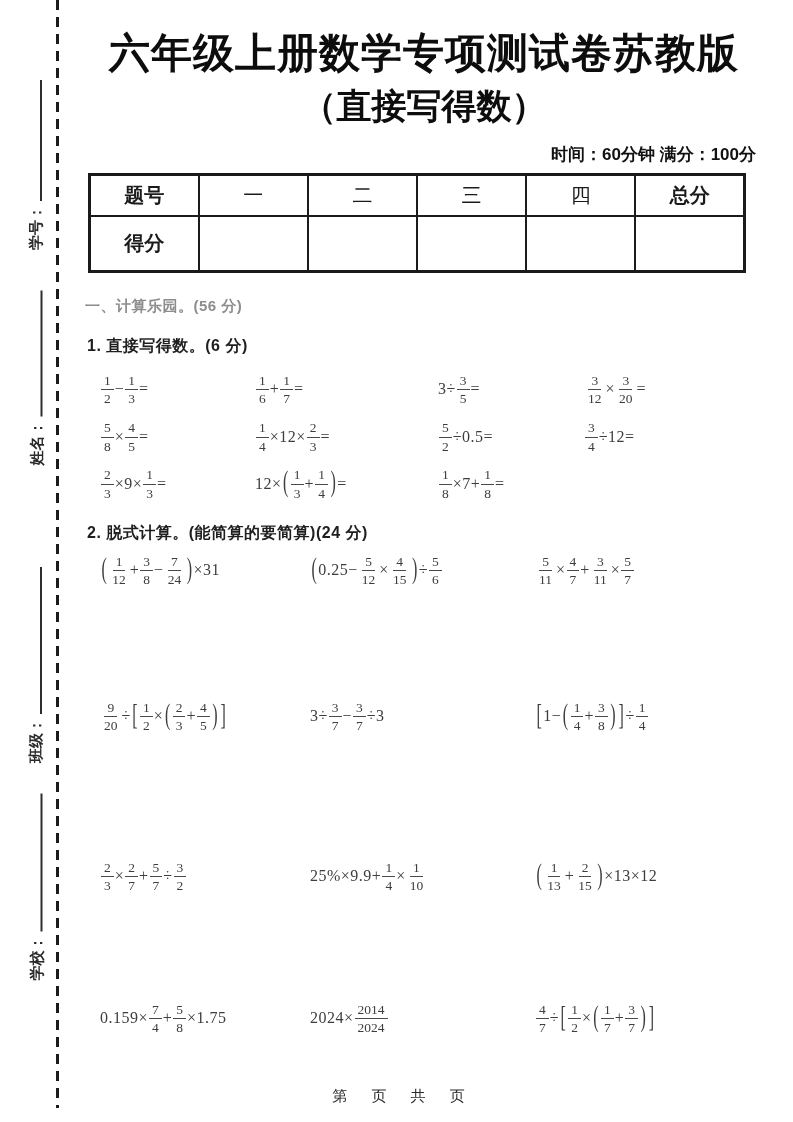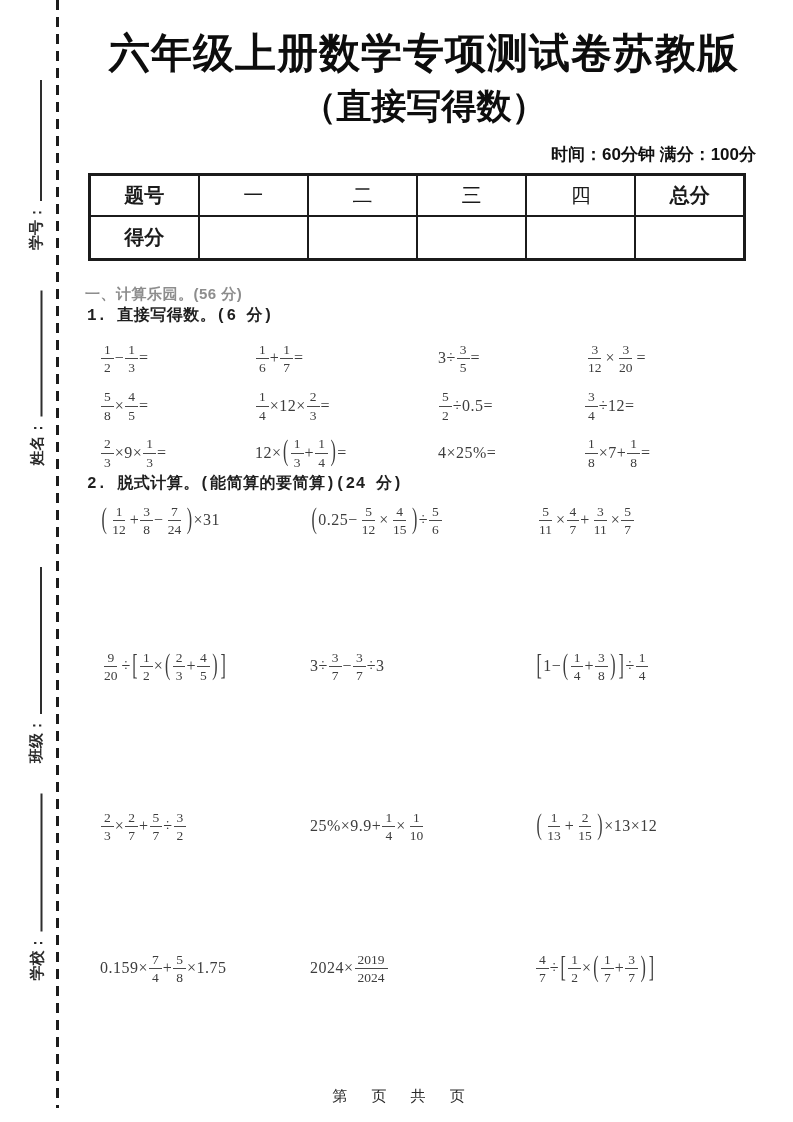--- a/index.html
+++ b/index.html
@@ -45,30 +45,30 @@
 
   table.score {
     margin-top:7px; width:658px; border-collapse:collapse;
     border:3px solid #1b1b1b; table-layout:fixed;
   }
   table.score td {
     border:2px solid #1b1b1b; text-align:center; vertical-align:middle;
     font-size:20px; color:#1b1b1b;
   }
   table.score tr:nth-child(1) td { height:41px; }
-  table.score tr:nth-child(2) td { height:44px; }
+  table.score tr:nth-child(2) td { height:56px; }
   td.hb { font-weight:700; font-size:19px; }
 
   .sec-head {
     margin-top:24px; font-size:15px; font-weight:700; color:#8d8d8d;
     margin-left:-3px; letter-spacing:0.5px;
   }
   .q-head {
-    margin-top:1px; font-size:16px; font-weight:700; color:#1f1f1f;
-    margin-left:-1px; letter-spacing:0.5px;font-family:Liberation Mono, monospace;
+    margin-top:20px; font-size:16px; font-weight:700; color:#1f1f1f;
+    margin-left:-1px; letter-spacing:0.5px;
   }
 
   
   .mexp {
     font-family:"Liberation Serif","DejaVu Serif",serif;
     font-size:16px; color:#3d3d3d; white-space:nowrap; line-height:38px;
   }
   .fr {
     display:inline-flex; flex-direction:column; align-items:center;
     vertical-align:middle; margin:0 1px; line-height:1;
@@ -208,21 +208,20 @@
             <span class="fn">1</span>
             <span class="fd">3</span>
           </span><span class="tx">=</span></span>
       <span class="mexp"><span class="tx">12×</span><span class="par">(</span><span class="fr">
             <span class="fn">1</span>
             <span class="fd">3</span>
           </span><span class="tx">+</span><span class="fr">
             <span class="fn">1</span>
             <span class="fd">4</span>
           </span><span class="par">)</span><span class="tx">=</span></span>
-      <span class="mexp"><span class="tx">4×25%=</span></span>
       <span class="mexp"><span class="fr">
             <span class="fn">1</span>
             <span class="fd">8</span>
           </span><span class="tx">×7+</span><span class="fr">
             <span class="fn">1</span>
             <span class="fd">8</span>
           </span><span class="tx">=</span></span>
     </div>
 
     <div class="q-head">2. 脱式计算。(能简算的要简算)(24 分)</div>
@@ -319,21 +318,21 @@
             <span class="fd">15</span>
           </span><span class="par">)</span><span class="tx">×13×12</span></span>
       <span class="mexp"><span class="tx">0.159×</span><span class="fr">
             <span class="fn">7</span>
             <span class="fd">4</span>
           </span><span class="tx">+</span><span class="fr">
             <span class="fn">5</span>
             <span class="fd">8</span>
           </span><span class="tx">×1.75</span></span>
       <span class="mexp"><span class="tx">2024×</span><span class="fr">
-            <span class="fn">2019</span>
+            <span class="fn">2014</span>
             <span class="fd">2024</span>
           </span></span>
       <span class="mexp"><span class="fr">
             <span class="fn">4</span>
             <span class="fd">7</span>
           </span><span class="tx">÷</span><span class="par">[</span><span class="fr">
             <span class="fn">1</span>
             <span class="fd">2</span>
           </span><span class="tx">×</span><span class="par">(</span><span class="fr">
             <span class="fn">1</span>

